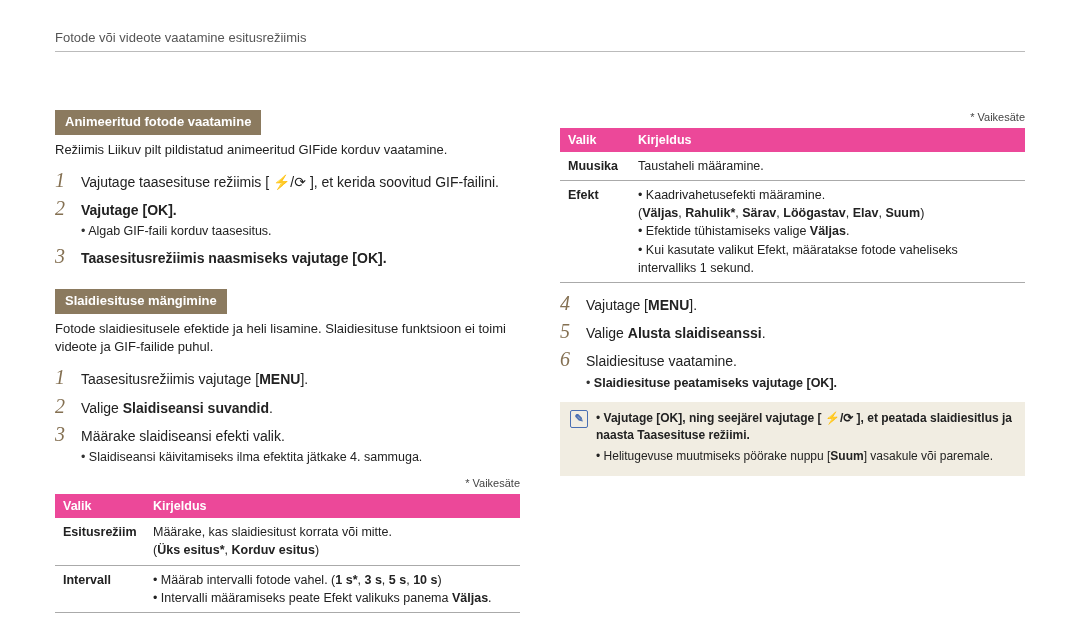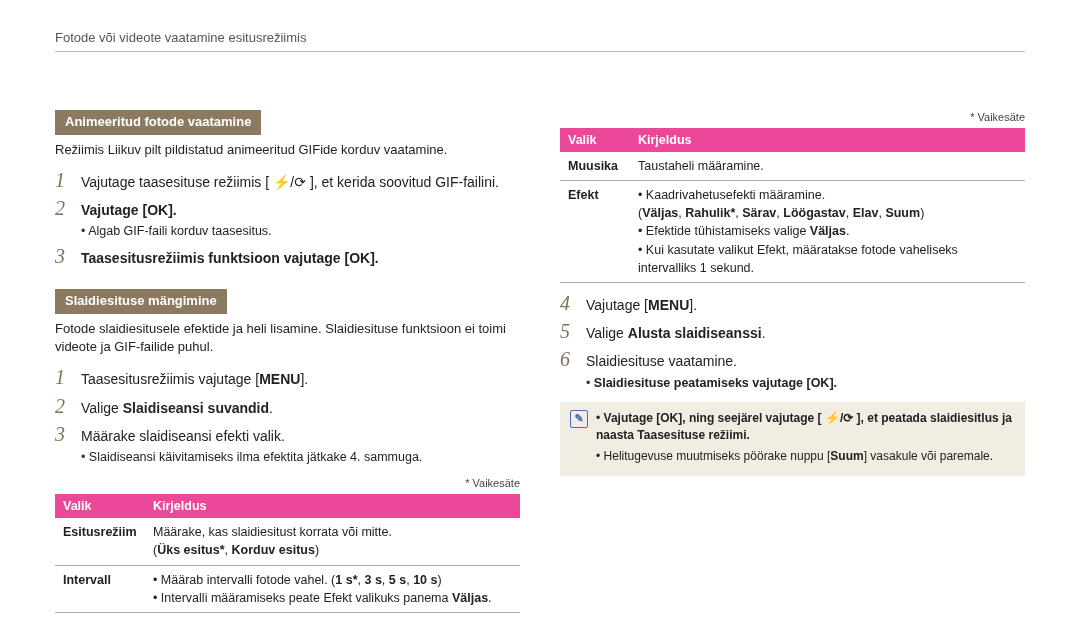--- a/index.html
+++ b/index.html
@@ -49,21 +49,21 @@
           </div>
         <div class="step">
             <div class="stepnum">2</div>
             <div class="steptext"><span class="glyph">Vajutage [OK].</span></div>
           </div>
         <ul class="sub">
             <li>Algab GIF-faili korduv taasesitus.</li>
           </ul>
         <div class="step">
             <div class="stepnum">3</div>
-            <div class="steptext"><span class="glyph">Taasesitusrežiimis funktsioon vajutage [OK].</span></div>
+            <div class="steptext"><span class="glyph">Taasesitusrežiimis naasmiseks vajutage [OK].</span></div>
           </div>
       </div>
 
       <div style="height:10px"></div>
       <div class="heading-bar">Slaidiesituse mängimine</div>
       <div class="para">Fotode slaidiesitusele efektide ja heli lisamine. Slaidiesituse funktsioon ei toimi videote ja GIF-failide puhul.</div>
 
       <div class="steps">
         <div class="step">
             <div class="stepnum">1</div>

